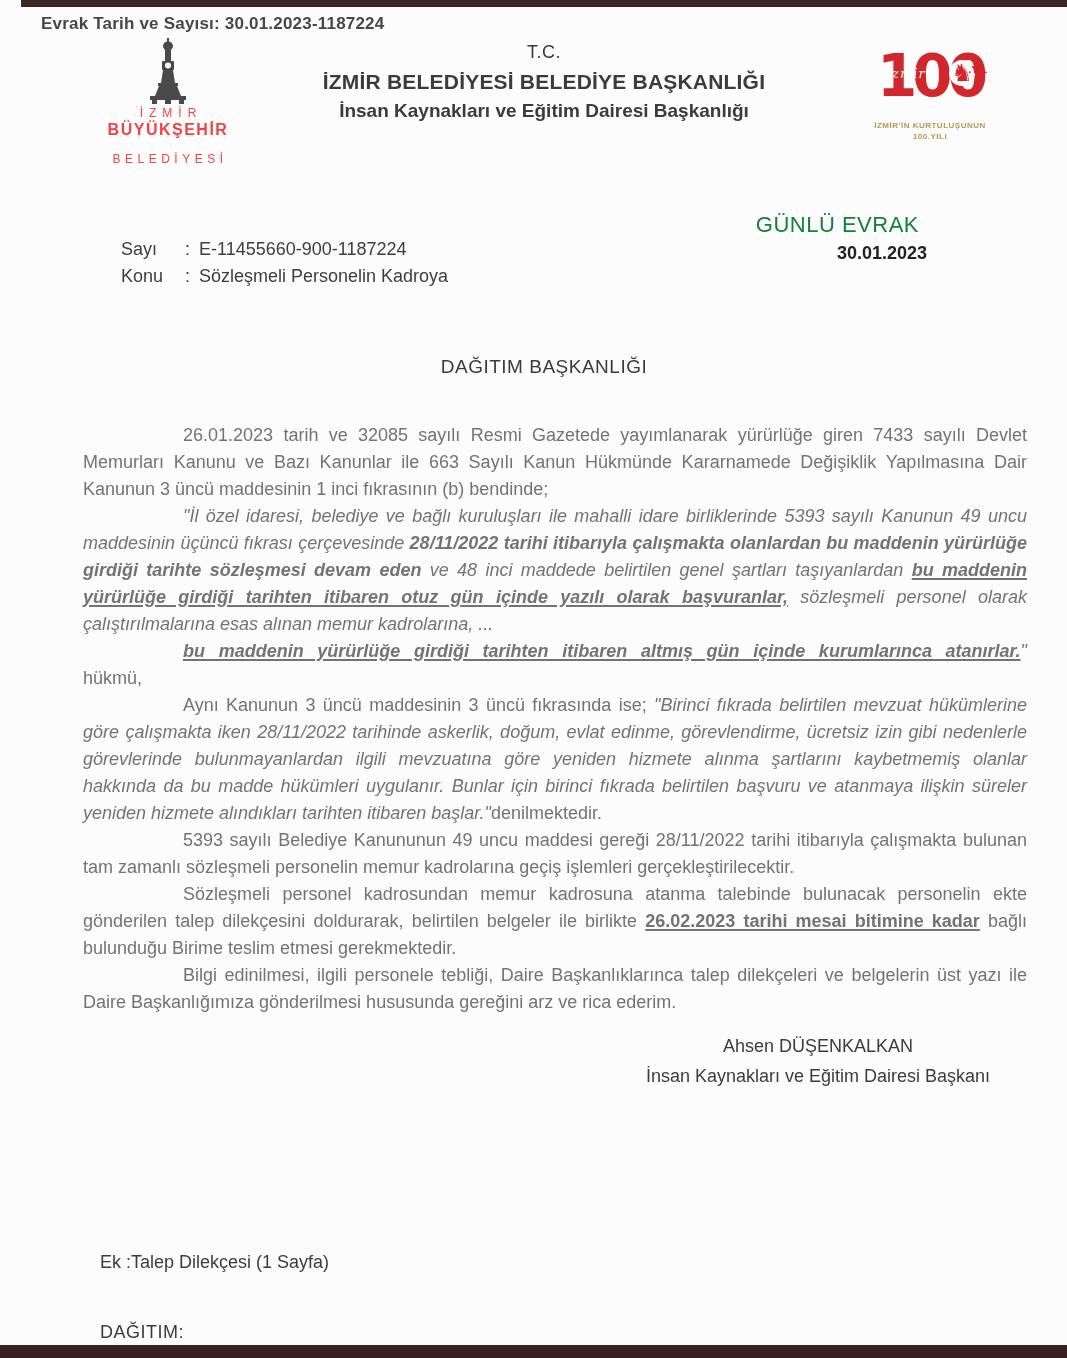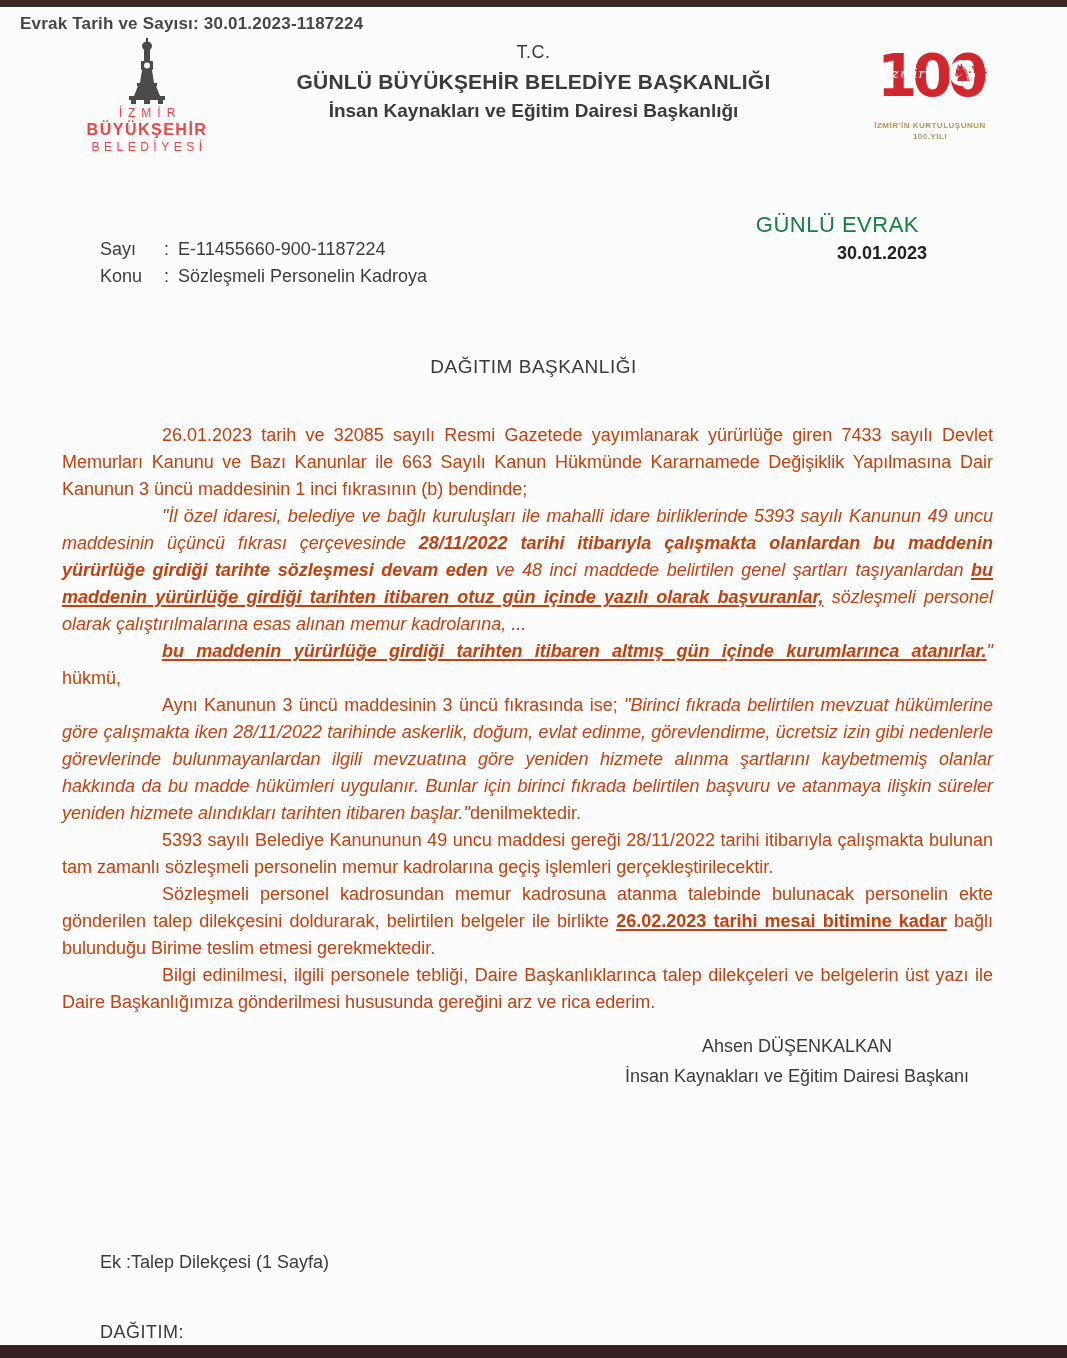--- a/index.html
+++ b/index.html
@@ -5,20 +5,21 @@
   * { margin:0; padding:0; box-sizing:border-box; }
   html,body { background:#e9e9e9; }
   .page {
     position:relative;
     width:1067px; height:1358px;
     margin:0 auto;
     background:#fdfcfc;
     font-family:"Liberation Sans", sans-serif;
     color:#3d3d3d;
     overflow:hidden;
+    padding-left:21px;
   }
   .topbar { height:7px; background:#3a2723; width:100%; }
   .bottombar { position:absolute; bottom:0; left:0; width:100%; height:13px; background:#352220; }
 
   .evrak-line {
     margin:7px 0 0 20px;
     font-size:17px; font-weight:bold; color:#474747;
     letter-spacing:0.2px;
   }
 
@@ -26,21 +27,21 @@
   .header { position:relative; height:176px; }
   .center-head { position:absolute; left:0; right:0; top:8px; text-align:center; color:#3b3b3b; }
   .center-head .tc   { font-size:18px; font-weight:normal; letter-spacing:0.5px; }
   .center-head .org  { font-size:21px; font-weight:bold; margin-top:7px; letter-spacing:0.2px; }
   .center-head .dept { font-size:19px; font-weight:bold; margin-top:6px; }
 
   .left-logo { position:absolute; left:72px; top:4px; width:150px; text-align:center; color:#ef4444; }
   .left-logo svg { display:block; margin:0 auto; }
   .left-logo .l1 { font-size:12px; letter-spacing:6px; margin-top:2px; text-indent:6px; }
   .left-logo .l2 { font-size:16px; font-weight:bold; letter-spacing:1.5px; margin-top:1px; }
-  .left-logo .l3 { font-size:12px; letter-spacing:4.5px; margin-top:1px; text-indent:4px; }
+  .left-logo .l3 { font-size:12px; letter-spacing:4.5px; margin-top:13px; text-indent:4px; }
 
   .right-logo { position:absolute; right:72px; top:16px; width:130px; text-align:center; }
   .logo100 { position:relative; display:inline-block; color:#d1262c; font-weight:bold;
              font-size:58px; line-height:52px; letter-spacing:-5px; font-family:"DejaVu Sans", sans-serif; }
   .logo100 .horse-hole {
     position:absolute; right:8px; top:10px; width:26px; height:26px;
     background:#fdfcfc; border-radius:50%;
     display:flex; align-items:center; justify-content:center;
   }
   .logo100 .horse-hole .horse { font-size:24px; line-height:24px; color:#d1262c; letter-spacing:0; }
@@ -54,21 +55,21 @@
   .meta { position:relative; height:112px; }
   .gunlu { position:absolute; right:148px; top:2px; color:#15803d; font-size:22px; letter-spacing:0.5px; }
   .gunlu-date { position:absolute; right:140px; top:33px; color:#222; font-size:18px; font-weight:bold; }
   .sayi-konu { position:absolute; left:100px; top:26px; font-size:18px; line-height:27px;
                display:grid; grid-template-columns:64px 14px auto; }
 
   
   .recipient { margin-top:34px; text-align:center; font-size:19px; letter-spacing:0.5px; color:#3b3b3b; }
 
   
-  .letter-body { margin:44px 74px 0 62px; font-size:18px; line-height:27px; color:#c2410c; }
+  .letter-body { margin:44px 40px 0 62px; font-size:18px; line-height:27px; color:#737373; }
   .para { text-align:justify; }
   .para.indent { text-indent:100px; }
   .para.justify-last { text-align-last:justify; }
   .b { font-weight:bold; }
   .i { font-style:italic; }
   .u { text-decoration:underline; text-decoration-thickness:2px; text-underline-offset:2px; }
 
   
   .signature { margin-top:15px; margin-left:592px; width:410px; text-align:center;
                font-size:18px; line-height:30px; color:#3c3c3c; }
@@ -105,21 +106,21 @@
           <rect x="42" y="62" width="5" height="4"></rect>
         </g>
       </svg>
       <div class="l1">İZMİR</div>
       <div class="l2">BÜYÜKŞEHİR</div>
       <div class="l3">BELEDİYESİ</div>
     </div>
 
     <div class="center-head">
       <div class="tc">T.C.</div>
-      <div class="org">GÜNLÜ BÜYÜKŞEHİR BELEDİYE BAŞKANLIĞI</div>
+      <div class="org">İZMİR BELEDİYESİ BELEDİYE BAŞKANLIĞI</div>
       <div class="dept">İnsan Kaynakları ve Eğitim Dairesi Başkanlığı</div>
     </div>
 
     <div class="right-logo">
       <div class="logo100">
         <span>100</span>
         <span class="horse-hole">
             <span class="horse">♞</span>
           </span>
         <span class="yil">.YIL</span>

